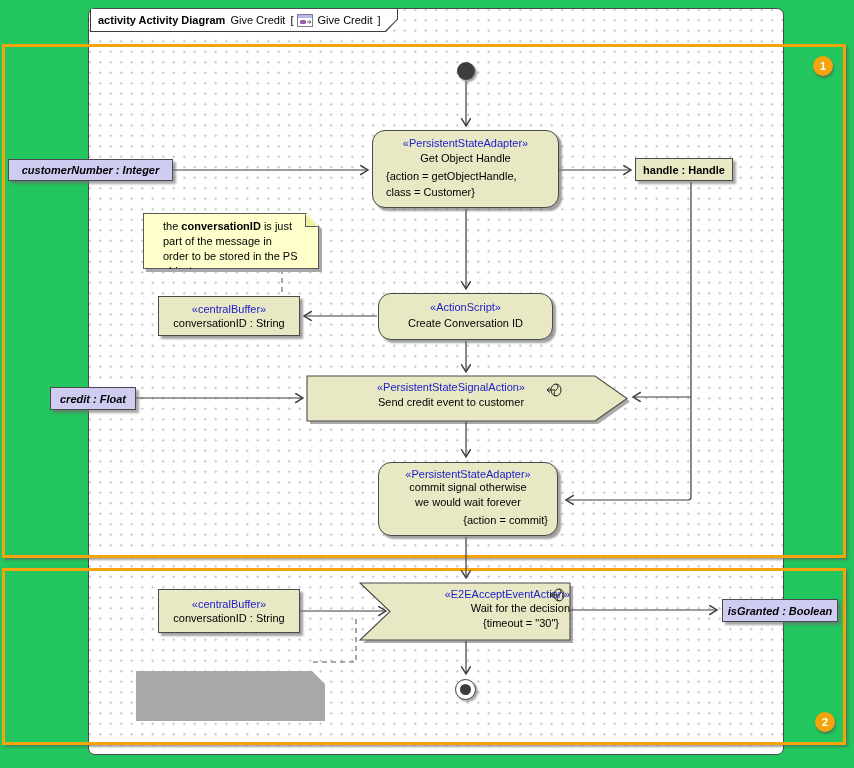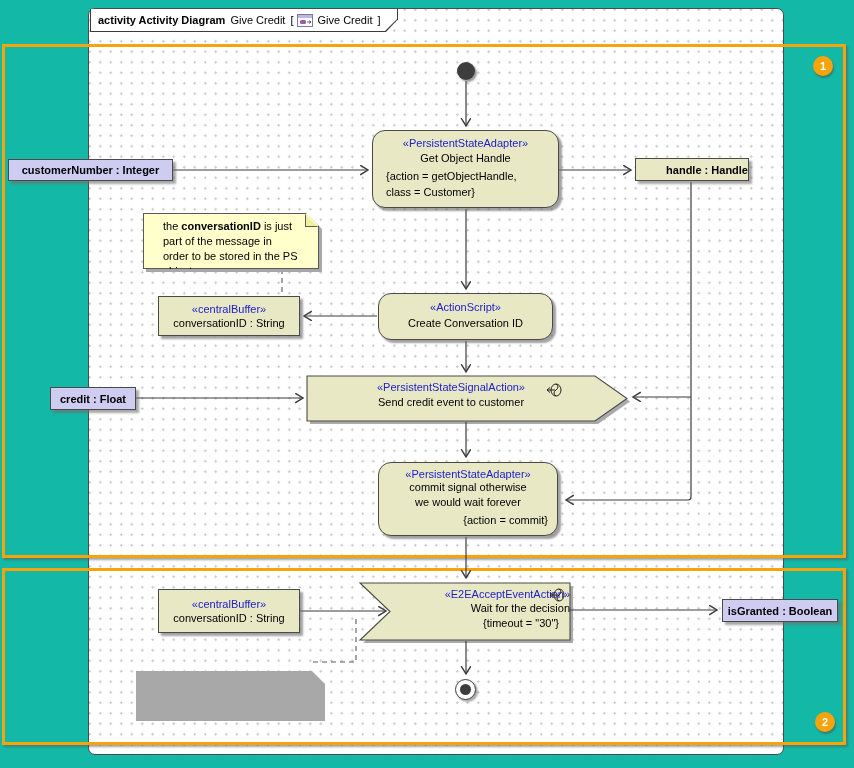--- a/index.html
+++ b/index.html
@@ -1,17 +1,17 @@
 <!DOCTYPE html>
 <html><head>
 <meta charset="utf-8">
 <style>
   html,body{margin:0;padding:0;}
   body{font-family:"Liberation Sans",sans-serif;}
-  #stage{position:relative;width:854px;height:768px;background:#14b8a6;overflow:hidden;font-size:11px;color:#000;}
+  #stage{position:relative;width:854px;height:768px;background:#22c55e;overflow:hidden;font-size:11px;color:#000;}
 
   
   .diagram-frame{position:absolute;left:88px;top:8px;width:694px;height:745px;background:#ffffff;border:1px solid #4a4a4a;border-radius:7px;
     background-image:radial-gradient(circle,#c7c7c7 1px,transparent 1.2px);background-size:10.5px 10.5px;background-position:6px 6px;}
   .frame-tab{position:absolute;left:90px;top:9px;width:308px;height:23px;background:#3c3c3c;
     clip-path:polygon(0 0,100% 0,100% 45%,calc(100% - 12px) 100%,0 100%);}
   .frame-tab-inner{position:absolute;left:1px;top:0;width:306px;height:22px;background:#ffffff;
     clip-path:polygon(0 0,100% 0,100% 45%,calc(100% - 12px) 100%,0 100%);
     display:flex;align-items:center;padding-left:7px;box-sizing:border-box;white-space:nowrap;}
   .frame-tab-inner .bold{font-weight:bold;}
@@ -67,24 +67,24 @@
   .pl-accept{left:384px;top:583px;width:186px;height:57px;padding-top:5px;box-sizing:border-box;align-items:flex-end;}
   .pl-accept .stereo{margin-bottom:2px;}
   .pl-accept .constraint{align-self:flex-end;margin-right:11px;margin-top:3px;}
   .corner-icon{position:absolute;top:5px;}
   .pl-send .corner-icon{right:32px;top:7px;}
   .pl-accept .corner-icon{right:4px;top:5px;}
 
   
   .pin{position:absolute;border:1px solid #4a4a4a;box-sizing:border-box;z-index:25;font-weight:bold;
     display:flex;align-items:center;justify-content:center;box-shadow:3px 3px 2px rgba(110,110,110,.6);}
-  .lavender{background:#cfccf2;}
+  .lavender{background:#cfccf2;font-style:italic;}
   .beige{background:#e8e8c5;}
   .p-custnum{left:8px;top:159px;width:165px;height:22px;}
-  .p-handle{left:635px;top:158px;width:114px;height:23px;justify-content:flex-end;}
+  .p-handle{left:635px;top:158px;width:98px;height:23px;}
   .p-credit{left:50px;top:387px;width:86px;height:23px;}
   .p-isgranted{left:722px;top:599px;width:116px;height:23px;}
 
   
   .note-shadow{position:absolute;background:#a8a8a8;z-index:18;}
   .note{position:absolute;background:#ffffcc;border:1px solid #5a5a5a;box-sizing:border-box;z-index:19;
     clip-path:polygon(0 0,calc(100% - 13px) 0,100% 13px,100% 100%,0 100%);
     padding:5px 19px;line-height:15px;}
   .note .fold{position:absolute;right:0;top:0;width:13px;height:13px;background:#efef9e;
     clip-path:polygon(0 0,0 100%,100% 100%);border-left:1px solid #5a5a5a;border-bottom:1px solid #5a5a5a;box-sizing:border-box;}

